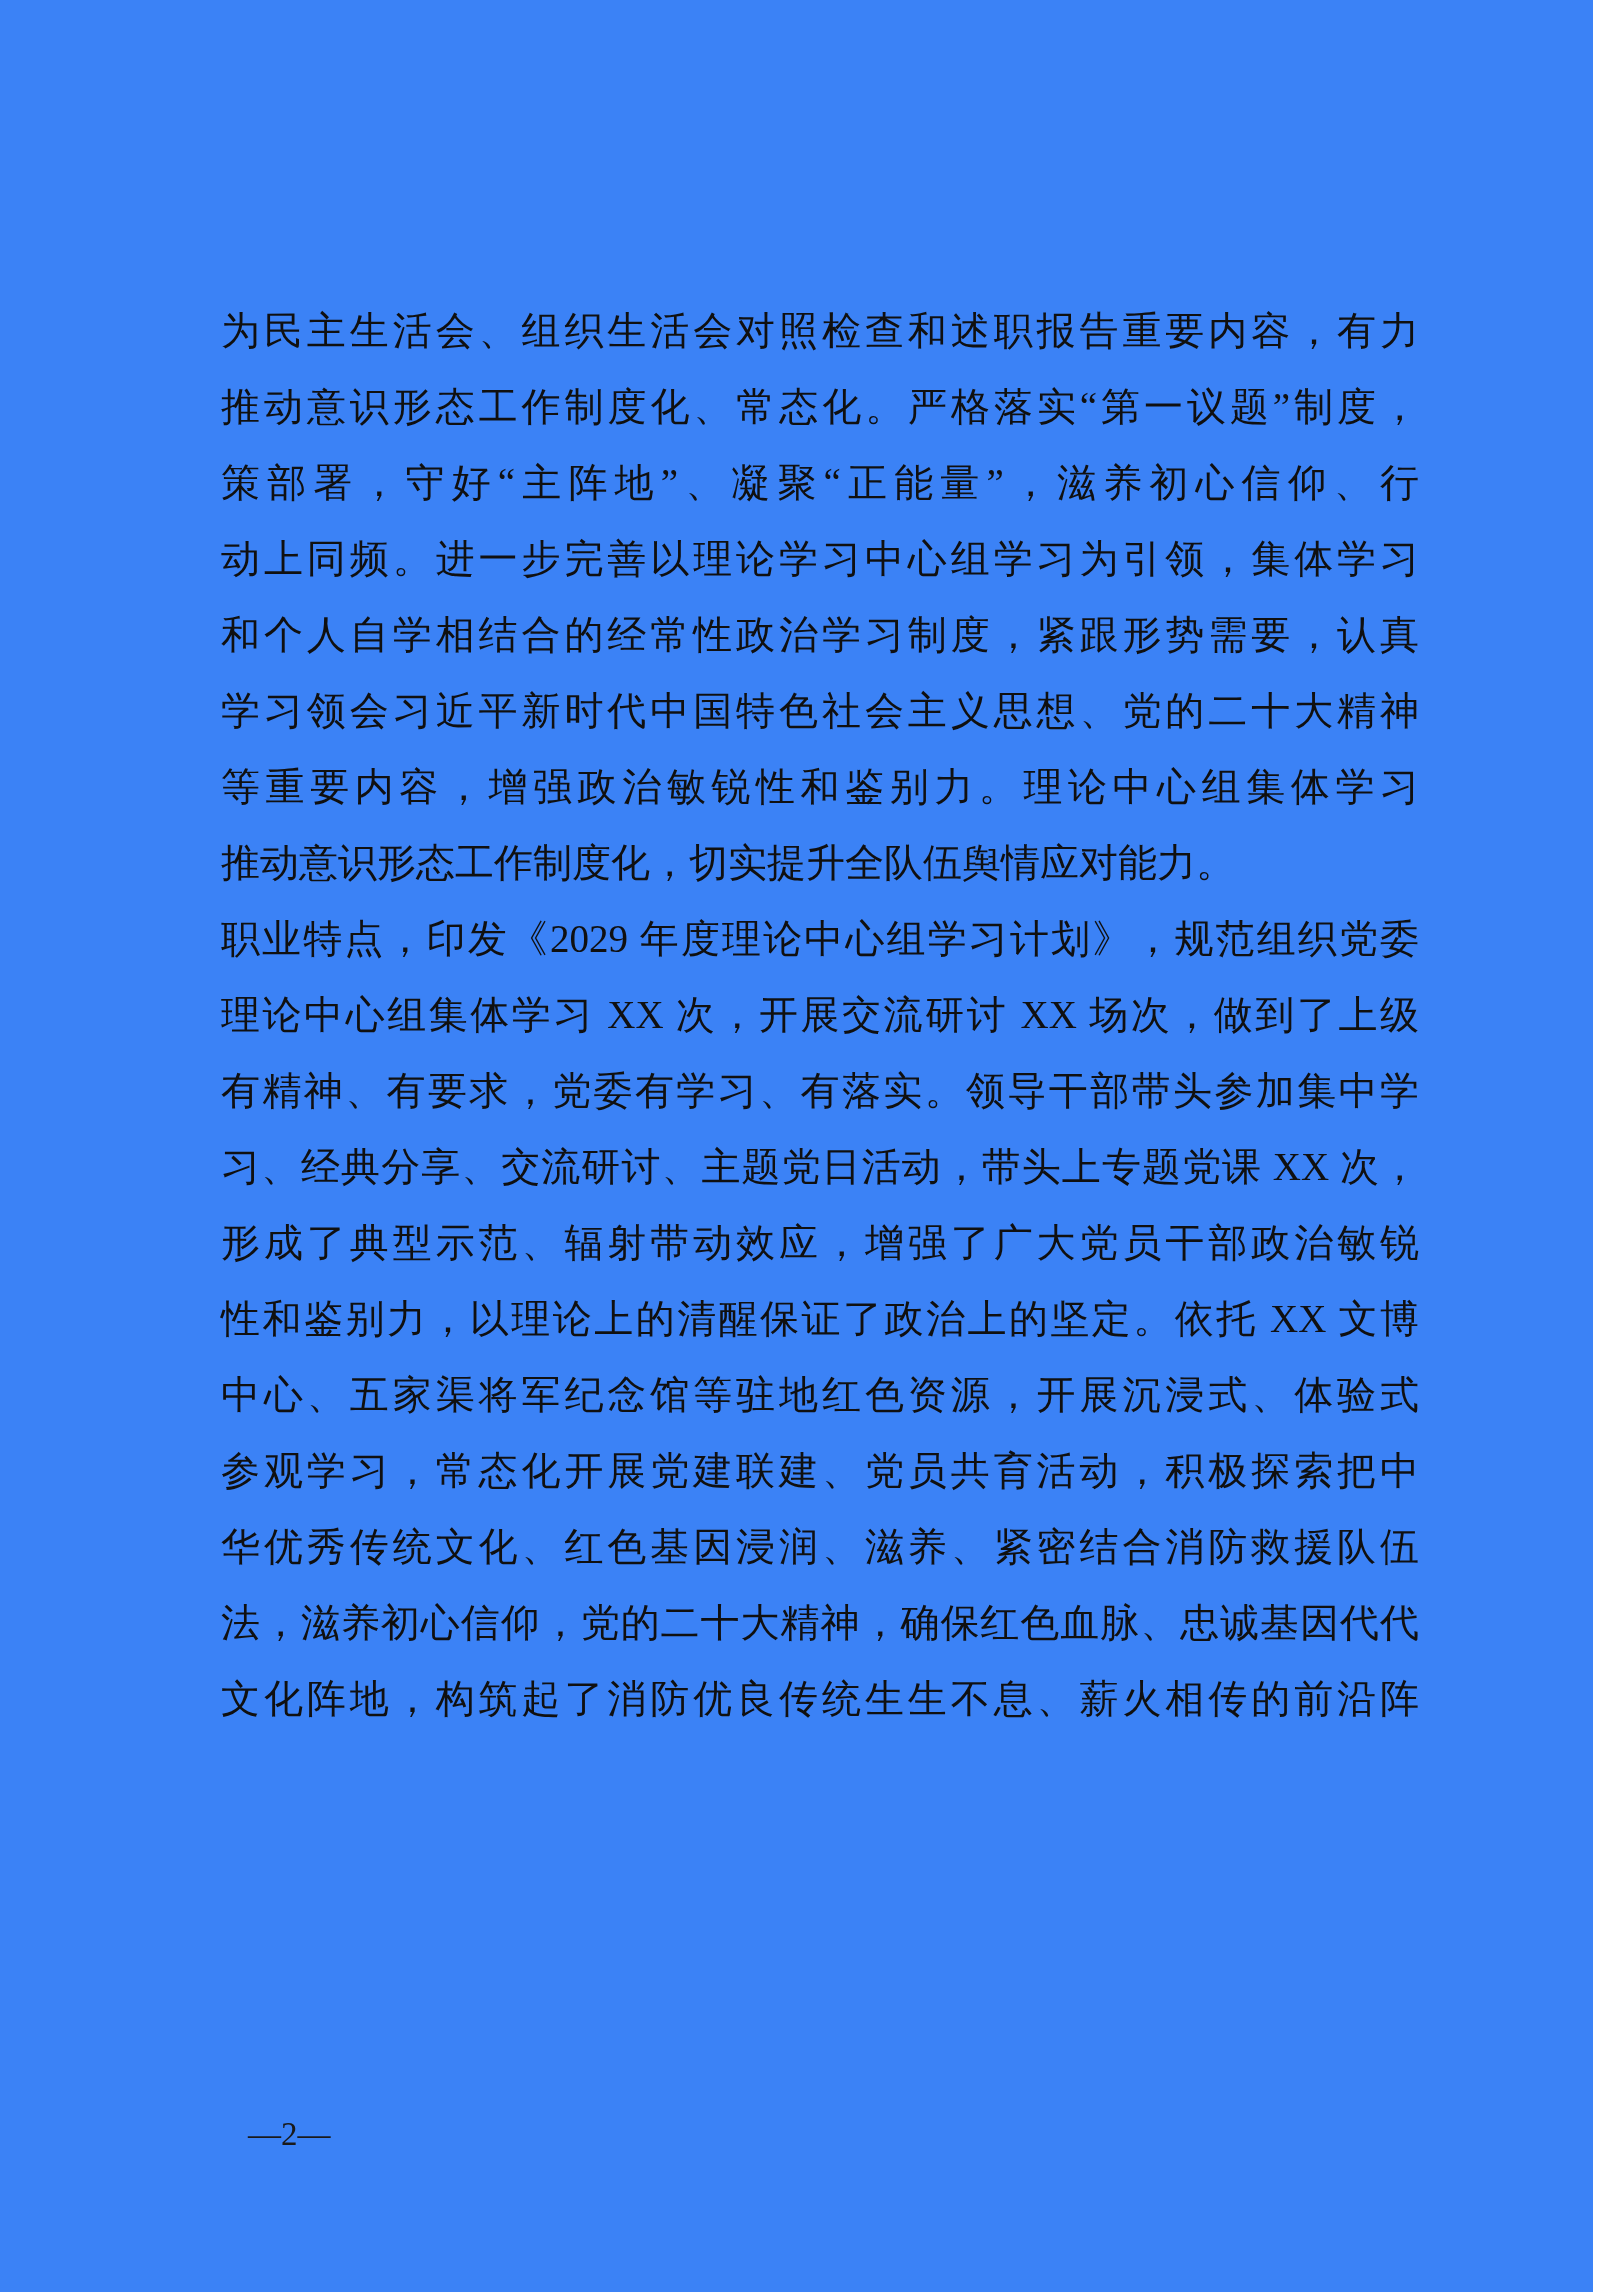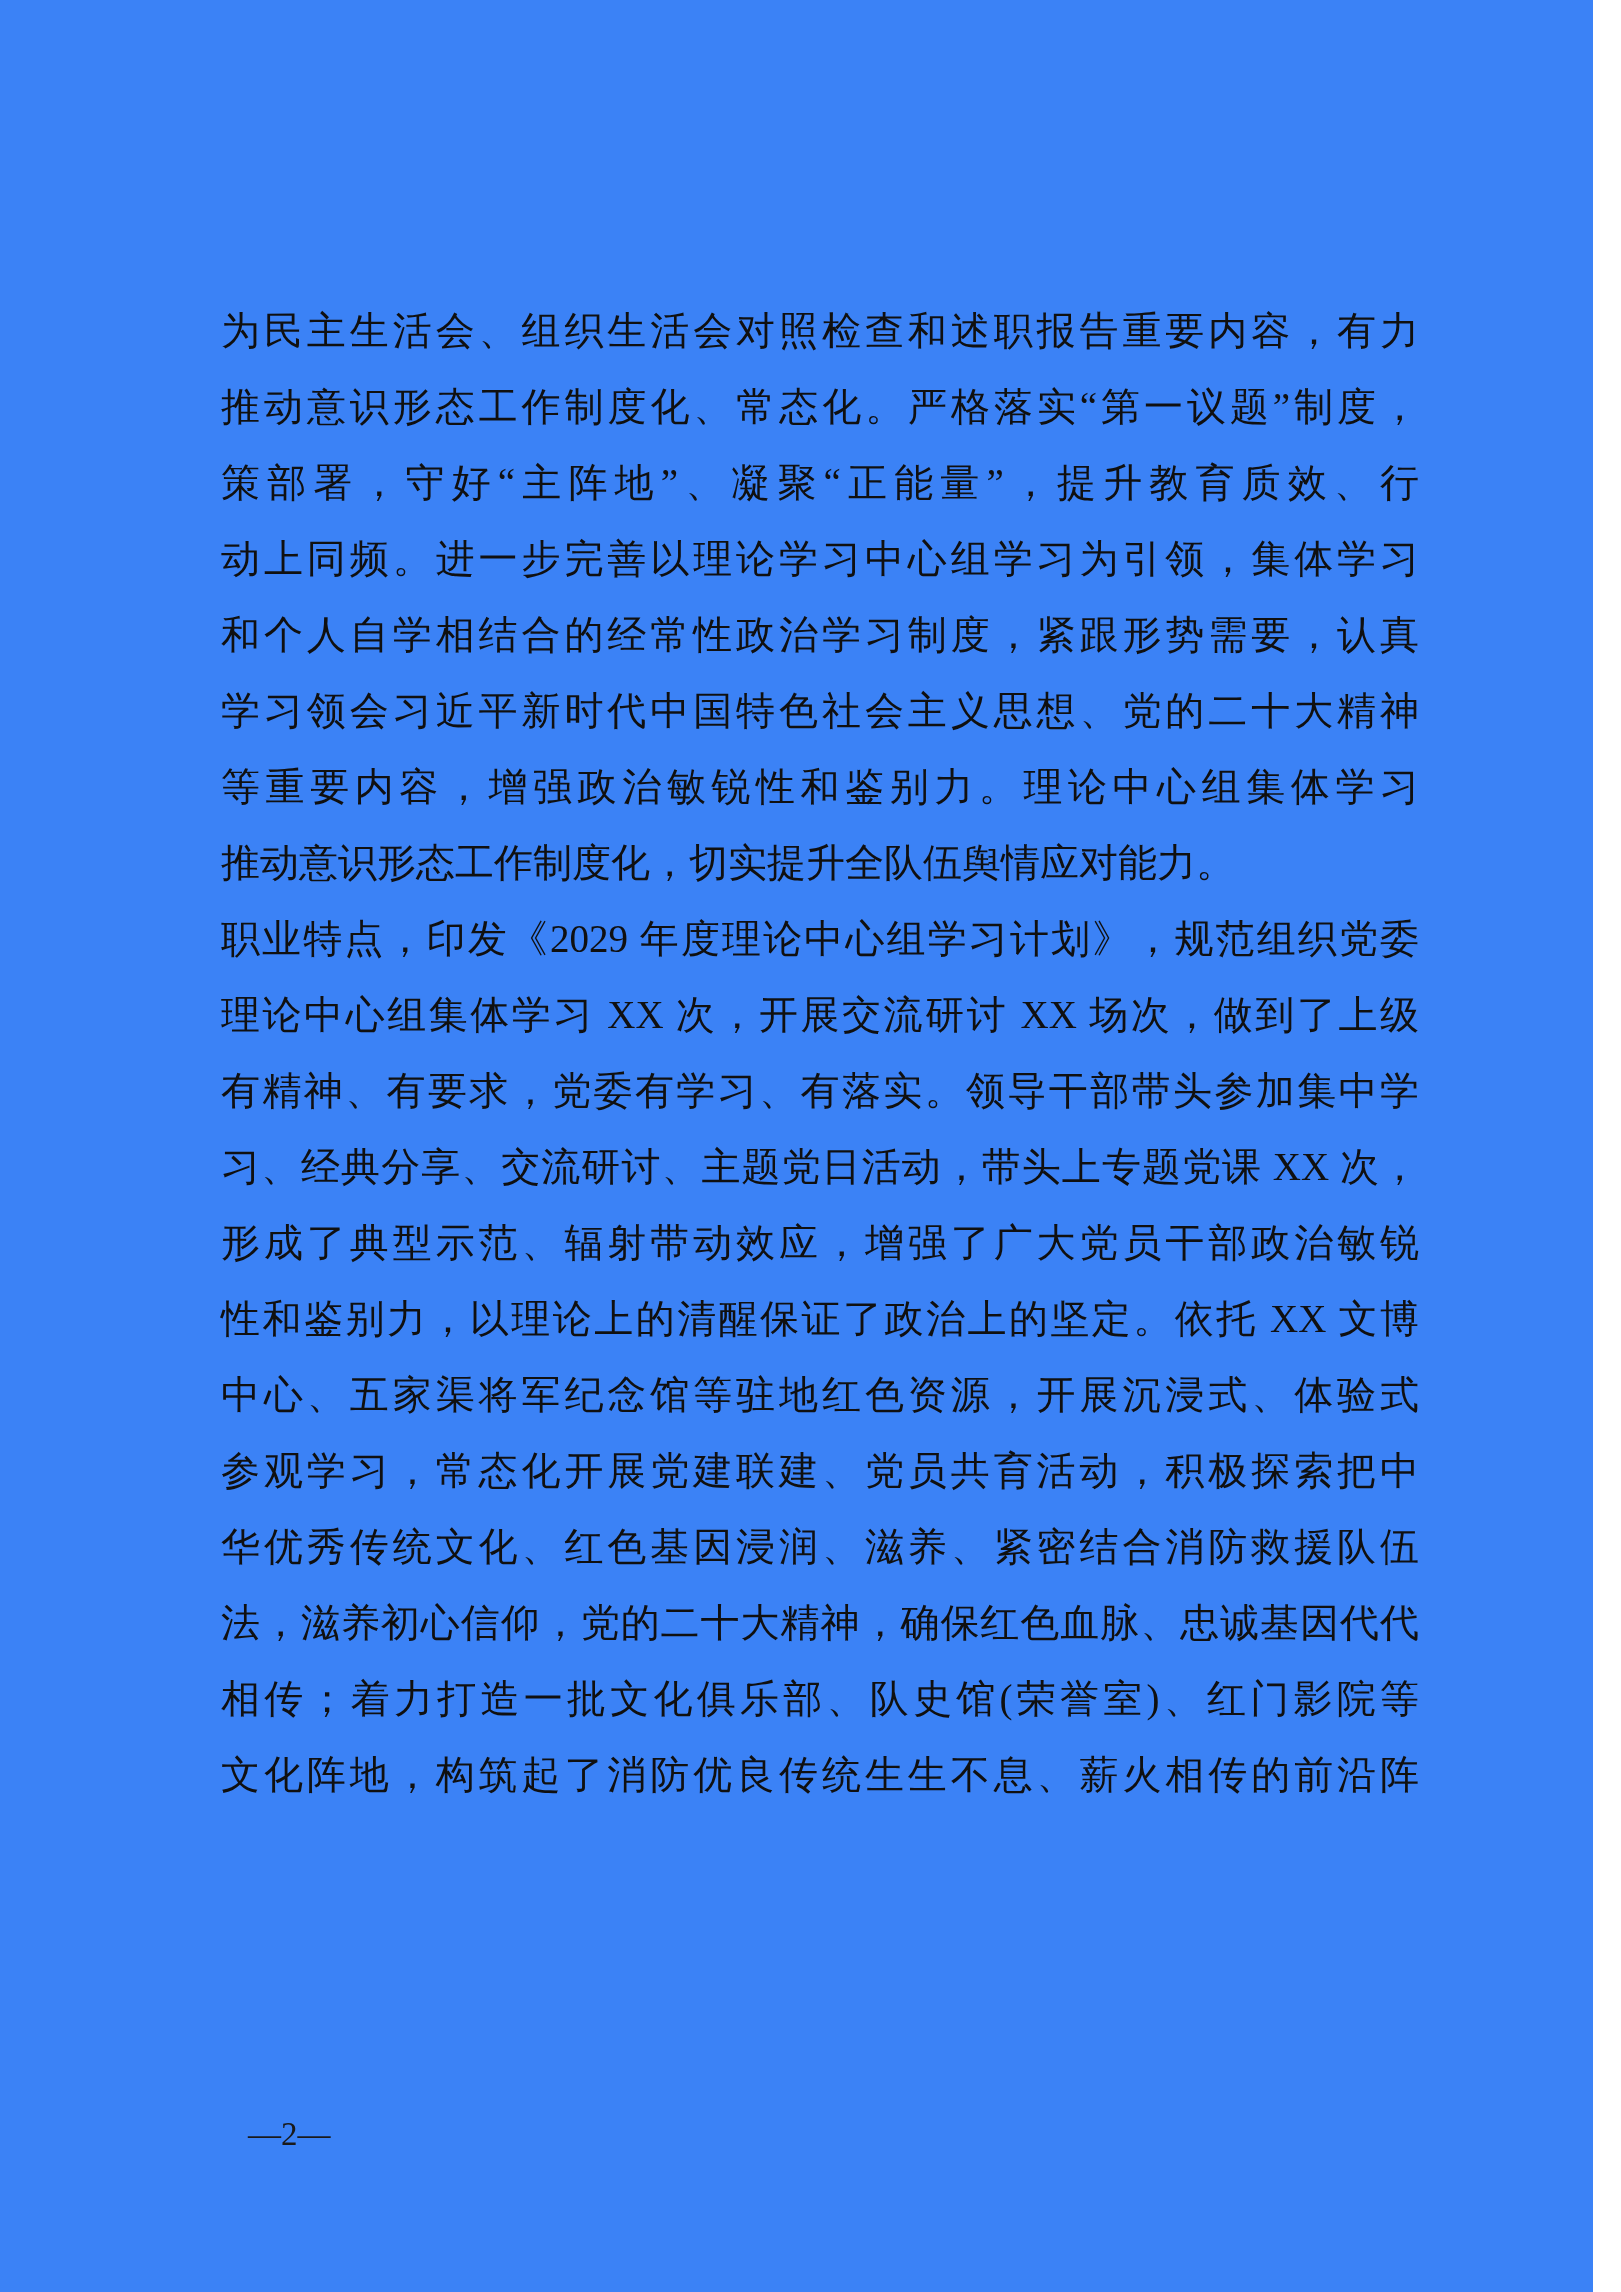--- a/index.html
+++ b/index.html
@@ -45,40 +45,39 @@
 </style>
 </head>
 <body>
 
 <div class="page">
   <div class="content">
 
     <div class="para">
       <div class="line">为民主生活会、组织生活会对照检查和述职报告重要内容，有力</div>
       <div class="line">推动意识形态工作制度化、常态化。严格落实“第一议题”制度，</div>
-      <div class="line">策部署，守好“主阵地”、凝聚“正能量”，提升教育质效、行</div>
+      <div class="line">策部署，守好“主阵地”、凝聚“正能量”，滋养初心信仰、行</div>
       <div class="line">动上同频。进一步完善以理论学习中心组学习为引领，集体学习</div>
       <div class="line">和个人自学相结合的经常性政治学习制度，紧跟形势需要，认真</div>
       <div class="line">学习领会习近平新时代中国特色社会主义思想、党的二十大精神</div>
       <div class="line">等重要内容，增强政治敏锐性和鉴别力。理论中心组集体学习</div>
       <div class="line final">推动意识形态工作制度化，切实提升全队伍舆情应对能力。</div>
     </div>
 
     <div class="para">
       <div class="line">职业特点，印发《2029 年度理论中心组学习计划》，规范组织党委</div>
       <div class="line">理论中心组集体学习 XX 次，开展交流研讨 XX 场次，做到了上级</div>
       <div class="line">有精神、有要求，党委有学习、有落实。领导干部带头参加集中学</div>
       <div class="line">习、经典分享、交流研讨、主题党日活动，带头上专题党课 XX 次，</div>
       <div class="line">形成了典型示范、辐射带动效应，增强了广大党员干部政治敏锐</div>
       <div class="line">性和鉴别力，以理论上的清醒保证了政治上的坚定。依托 XX 文博</div>
       <div class="line">中心、五家渠将军纪念馆等驻地红色资源，开展沉浸式、体验式</div>
       <div class="line">参观学习，常态化开展党建联建、党员共育活动，积极探索把中</div>
       <div class="line">华优秀传统文化、红色基因浸润、滋养、紧密结合消防救援队伍</div>
       <div class="line">法，滋养初心信仰，党的二十大精神，确保红色血脉、忠诚基因代代</div>
-      <div class="line">相传；着力打造一批文化俱乐部、队史馆(荣誉室)、红门影院等</div>
       <div class="line">文化阵地，构筑起了消防优良传统生生不息、薪火相传的前沿阵</div>
     </div>
 
   </div>
 
   <div class="footer">—2—</div>
 </div>
 
 
 </body></html>

